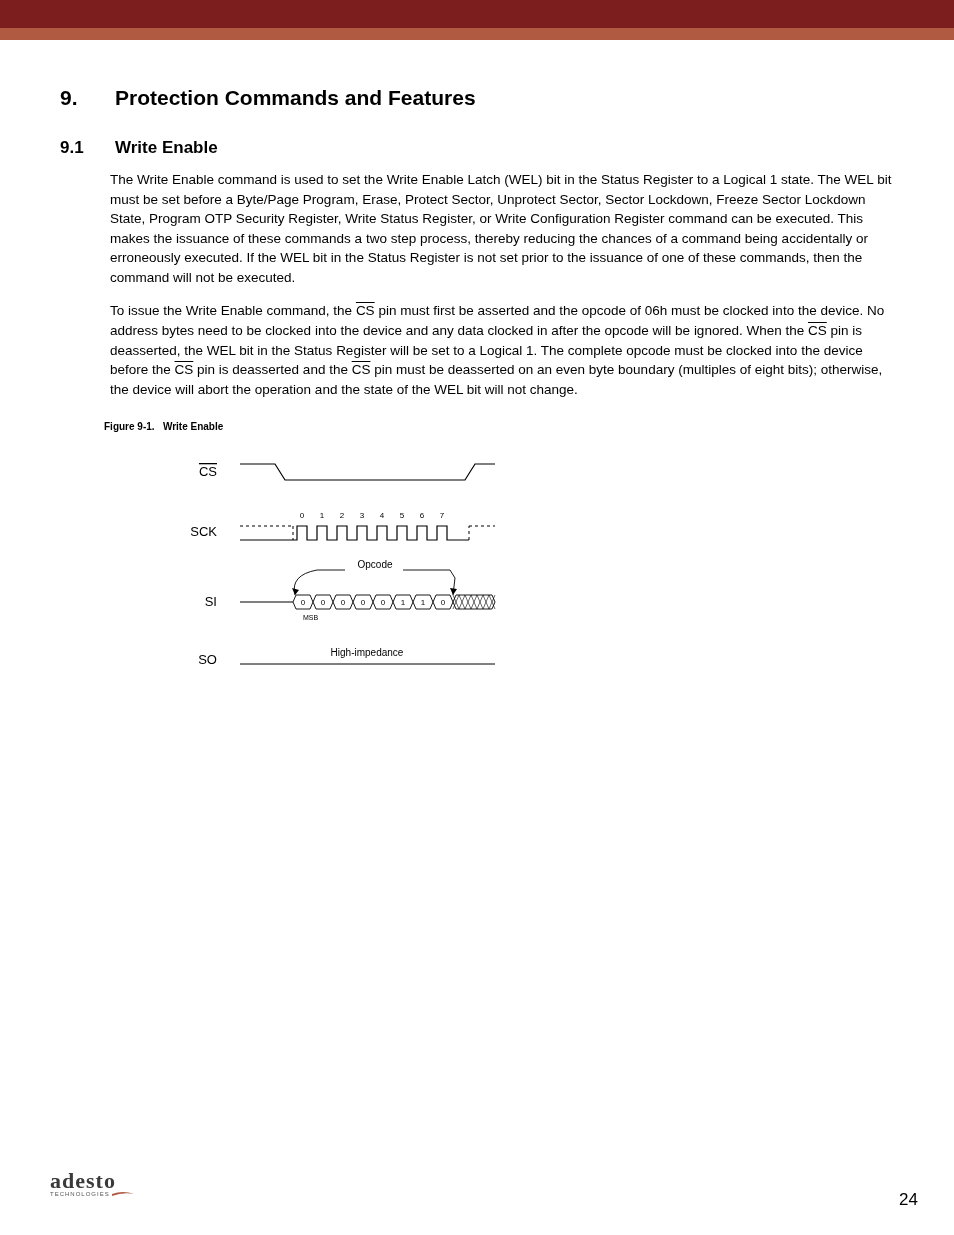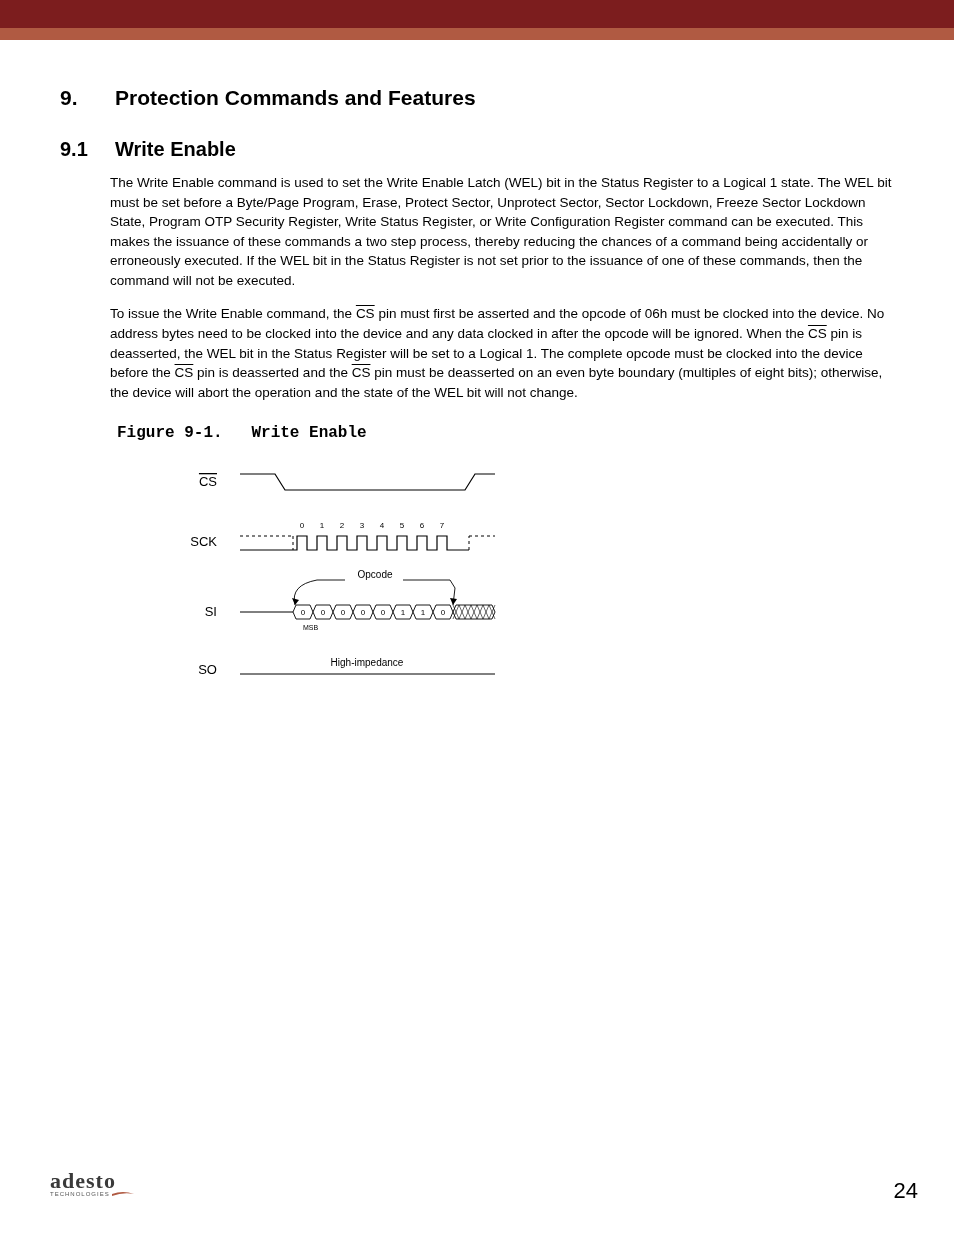--- a/index.html
+++ b/index.html
@@ -16,39 +16,38 @@
   .content {
     padding: 46px 50px 0 60px;
   }
   .section-heading {
     font-size: 21px;
     font-weight: bold;
     margin-bottom: 28px;
   }
   .section-heading .num { display: inline-block; width: 55px; }
   .sub-heading {
-    font-size: 20px;
+    font-size: 17px;
     font-weight: bold;
     margin-bottom: 12px;
   }
   .sub-heading .num { display: inline-block; width: 55px; }
   .body-text {
     font-size: 13.5px;
     line-height: 1.45;
     margin-left: 50px;
     margin-bottom: 14px;
     text-align: left;
   }
   .figure-caption {
-    font-size: 16px;
-    font-weight: bold;
-    margin-left: 57px;
+    font-size: 10px;
+    font-weight: bold;
+    margin-left: 44px;
     margin-top: 22px;
     margin-bottom: 18px;
-    font-family: Liberation Mono, monospace;
   }
   .overline {
     text-decoration: overline;
     text-decoration-thickness: 1px;
   }
   .diagram {
     margin-left: 85px;
     width: 360px;
     height: 240px;
     position: relative;
@@ -71,21 +70,21 @@
     font-weight: bold;
     letter-spacing: 1px;
     color: #3a3a3a;
     line-height: 0.9;
   }
   .logo-sub { font-size: 6px; letter-spacing: 1px; color: #555; display:flex; align-items:center; gap:2px; }
   .logo-swoosh { width:22px; height:6px; }
   .footer-right { text-align: right; }
   .doc-title { font-size: 17px; }
   .doc-code { font-size: 9px; color: #333; margin-top: 2px; margin-right: 38px; }
-  .page-num { font-size: 22px; position: absolute; right: 36px; bottom: 31px; }
+  .page-num { font-size: 17px; position: absolute; right: 36px; bottom: 25px; }
   svg text { font-family: Arial, Helvetica, sans-serif; }
 </style>
 </head>
 <body>
 
 <div class="top-bar-dark"></div>
 <div class="top-bar-light"></div>
 
 <div class="content">
 

